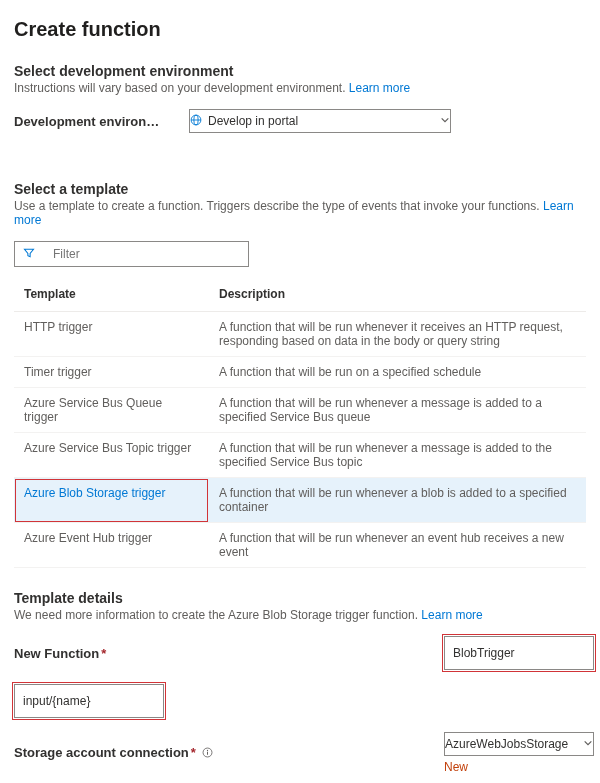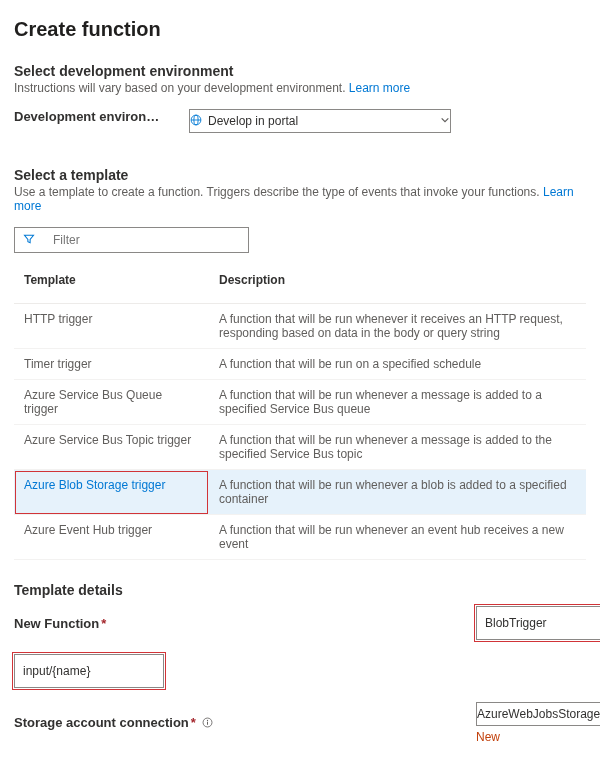--- a/index.html
+++ b/index.html
@@ -20,21 +20,21 @@
   h2 {
     font-size: 14px; font-weight: 600;
     margin: 0 0 2px 0;
     color: #323130;
   }
   .subtext {
     font-size: 12px; color: #605e5c; margin: 0 0 14px 0;
   }
   a.link, span.link { color: #0078d4; text-decoration: none; cursor: pointer; }
 
-  .row { display: flex; align-items: flex-start; margin-bottom: 8px; }
+  .row { display: flex; align-items: center; margin-bottom: 22px; }
   .label-col { width: 175px; font-size: 13px; font-weight: 600; color: #323130; flex-shrink: 0; }
   .req { color: #a4262c; margin-left: 2px; }
 
   .select-box {
     display: flex; align-items: center; justify-content: space-between;
     border: 1px solid #8a8886; background: #fff;
     height: 24px; padding: 0 0; width: 262px;
     font-size: 12px; color: #323130; cursor: pointer;
   }
   .select-box .left { display: flex; align-items: center; gap: 6px; }
@@ -48,32 +48,32 @@
     padding: 0 8px; margin: 8px 0 12px 0;
   }
   .filter-box input {
     border: none; outline: none; font-size: 12px; flex: 1;
     color: #323130; background: transparent;
   }
 
   table.templates { width: 100%; border-collapse: collapse; font-size: 12px; }
   table.templates th {
     text-align: left; font-weight: 600; color: #323130;
-    padding: 8px 10px 16px 10px; border-bottom: 1px solid #edebe9;
+    padding: 8px 10px 10px 10px; border-bottom: 1px solid #edebe9;
   }
   table.templates td {
     padding: 8px 10px; vertical-align: top; color: #605e5c;
     border-bottom: 1px solid #f3f2f1;
   }
   table.templates tr.selected { background: #e6f2fb; }
   table.templates tr.selected td:first-child { color: #0078d4; }
   .hl-cell { outline: 1.5px solid #d13438; outline-offset: -2px; }
 
   .details { margin-top: 22px; }
-  .form-row { display: flex; align-items: center; margin: 8px 0 14px 0; gap: 32px; }
+  .form-row { display: flex; align-items: center; margin: 8px 0 14px 0; }
   .form-label { width: 430px; font-size: 13px; font-weight: 600; flex-shrink: 0; }
   .ctrl-col { width: 150px; position: relative; }
   .text-input {
     border: 1px solid #8a8886; height: 24px; width: 150px;
     padding: 16px 8px; font-size: 12px; color: #323130;
   }
   .hl-input { outline: 1.5px solid #d13438; outline-offset: 1px; }
   .info-icon { display:inline-block; vertical-align: middle; margin-left:2px; }
 
   .new-link { font-size:12px; color:#c2410c; margin-top:4px; display:inline-block; cursor:pointer; }
@@ -157,20 +157,24 @@
         </tr>
         <tr>
           <td>Azure Event Hub trigger</td>
           <td>A function that will be run whenever an event hub receives a new event</td>
         </tr>
       </tbody>
   </table>
 
   <div class="details">
     <h2>Template details</h2>
+    <p class="subtext">
+      <span>We need more information to create the Azure Blob Storage trigger function.</span>
+      <a class="link">Learn more</a>
+    </p>
 
     <div class="form-row">
       <div class="form-label">
         <span>New Function</span><span class="req">*</span>
       </div>
       <div class="ctrl-col">
         <input class="text-input hl-input" type="text" value="BlobTrigger" style="">
       </div>
     </div>
 

